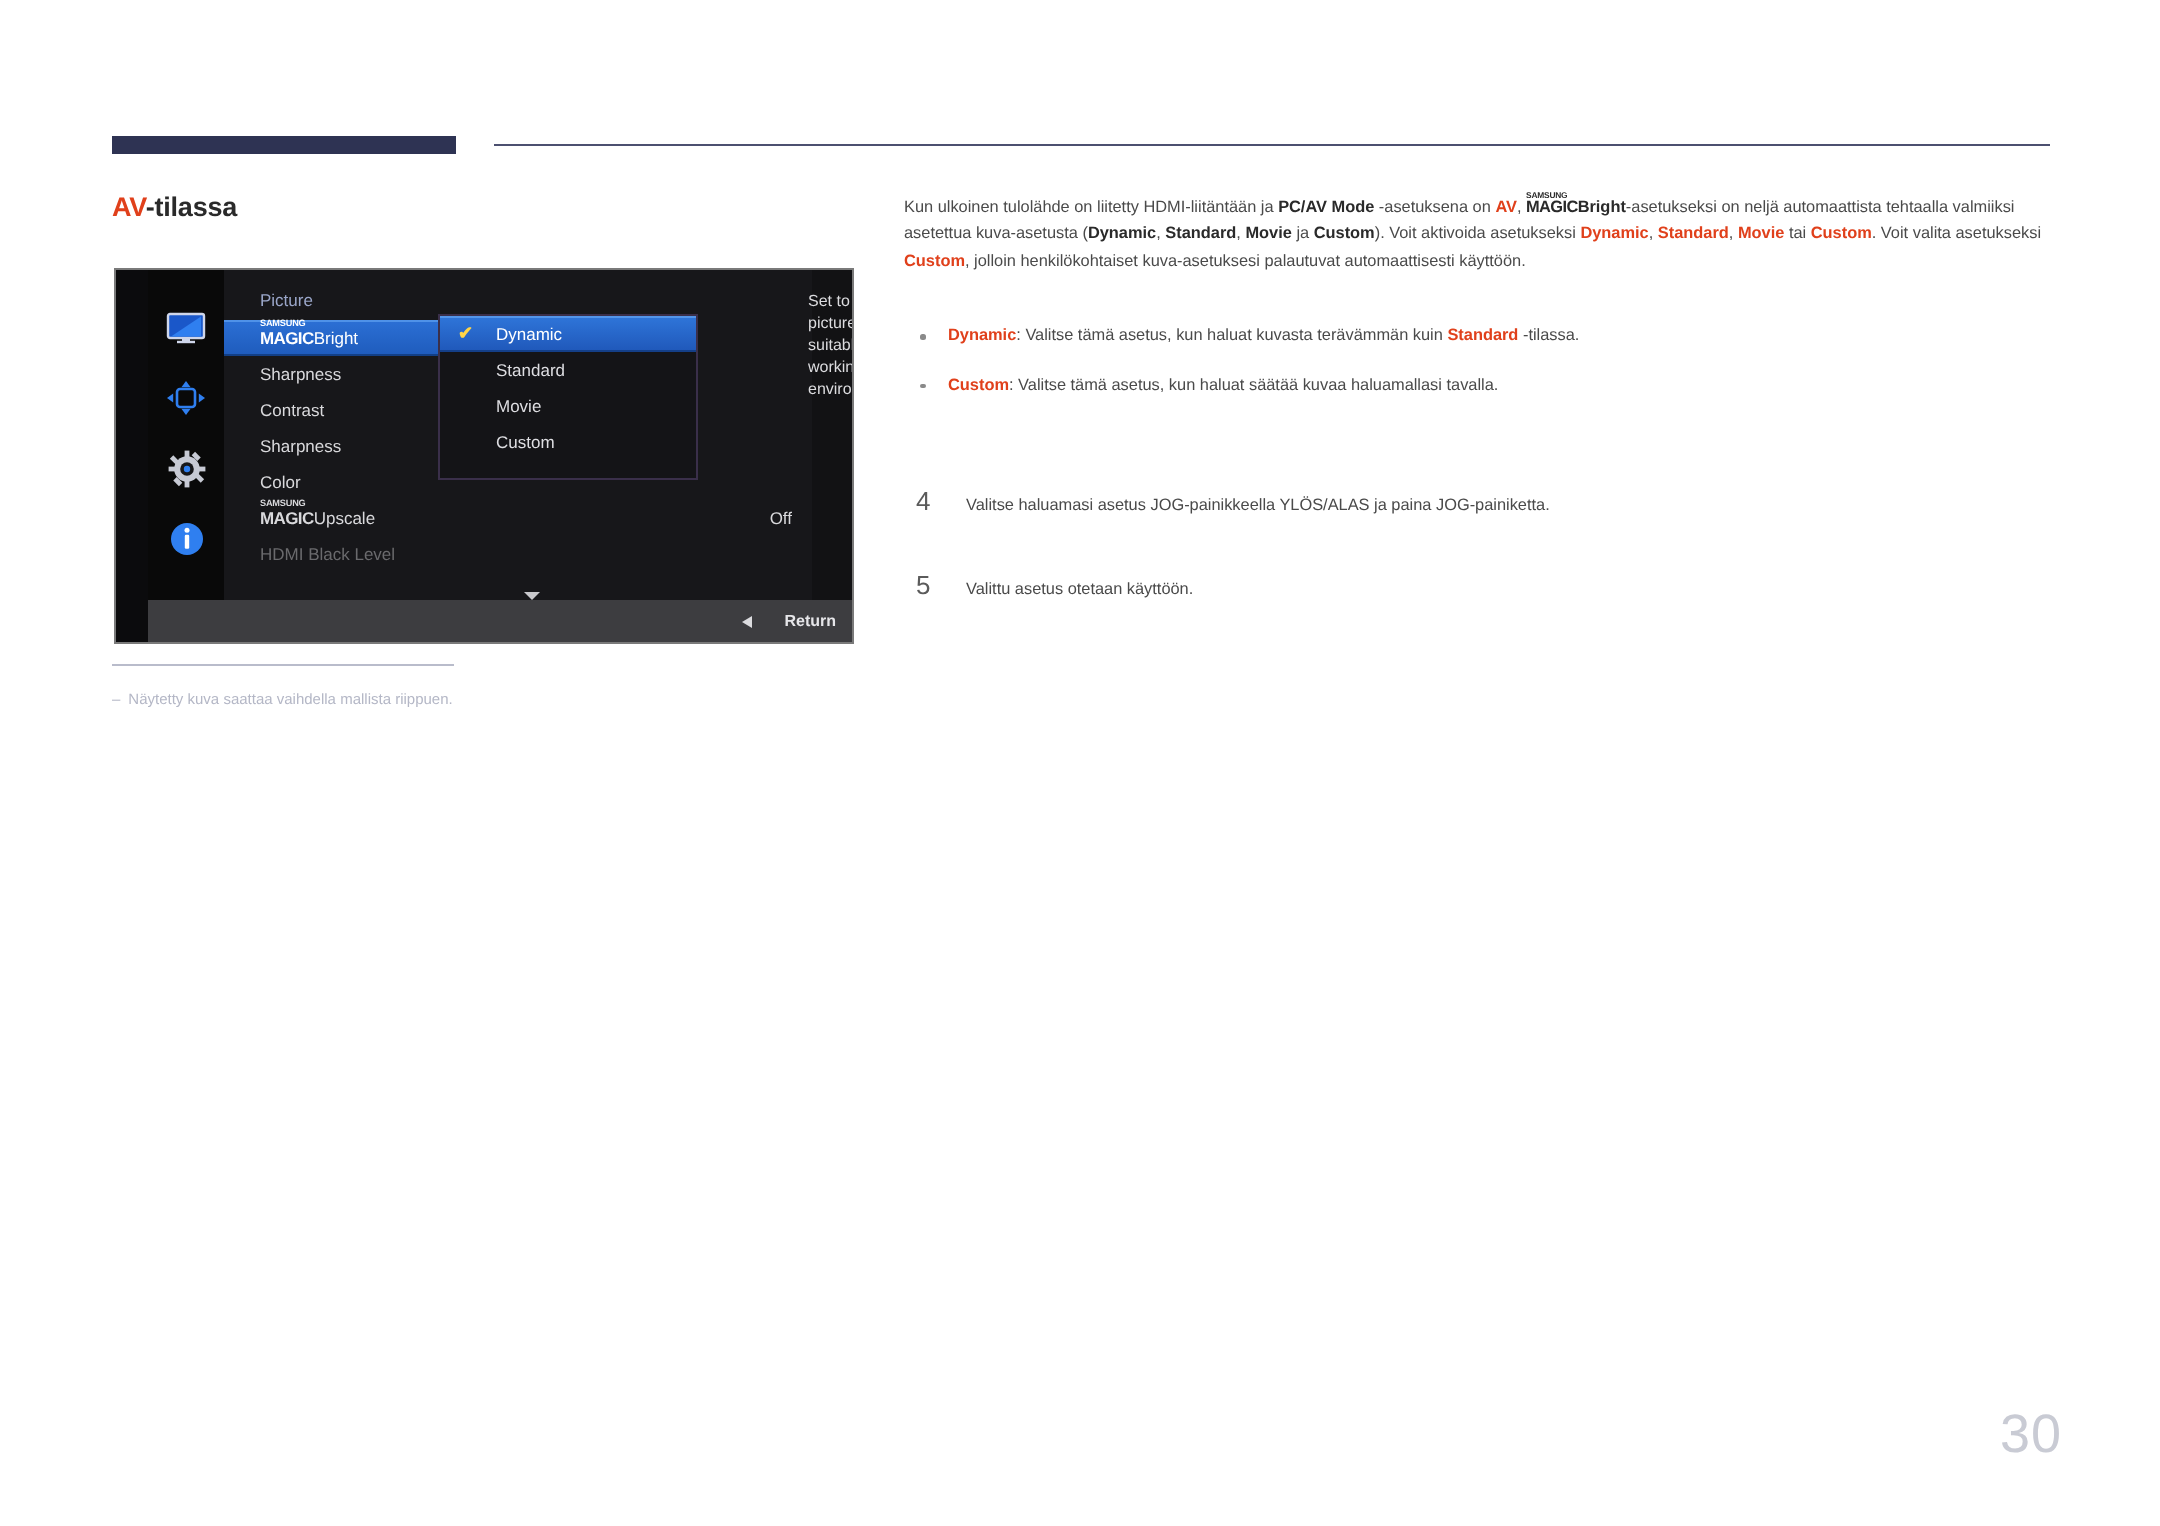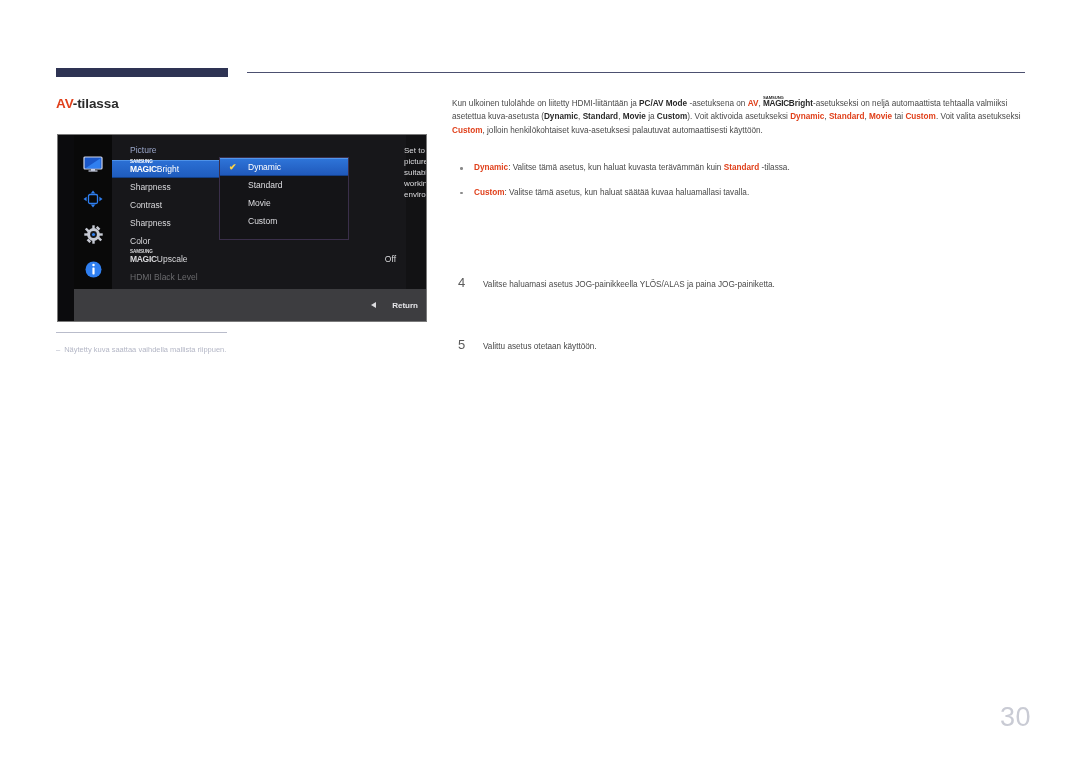--- a/index.html
+++ b/index.html
@@ -126,21 +126,21 @@
   }
   .osd-help-text {
     position: absolute; left: -2px; top: 10px;
     width: 76px;
     color: #dcdcdf; font-size: 8px; line-height: 1.38;
   }
 
   
   .osd-bottom {
     position: absolute; left: 0; bottom: 0;
-    width: 100%; height: 32px;
+    width: 100%; height: 21px;
     background: #3d3d40;
     display: flex; align-items: center; justify-content: flex-end;
     padding-right: 24px; gap: 16px;
   }
   .osd-bottom .back-tri {
     width: 0; height: 0;
     border-top: 3.5px solid transparent; border-bottom: 3.5px solid transparent;
     border-right: 5px solid #dcdcdf;
   }
   .osd-bottom .ret { color: #e6e6e9; font-size: 8px; font-weight: bold; }
@@ -190,21 +190,21 @@
     background: #8a8a8a;
   }
   .bullet b { color: #e0401b; font-weight: bold; }
 
   .steps { position: absolute; left: 452px; top: 244px; width: 574px; }
   .step { position: relative; min-height: 30px; padding-left: 31px; }
   .step .num {
     position: absolute; left: 6px; top: -1px;
     font-size: 13px; color: #5b5b5b; font-weight: normal;
   }
-  .step .txt { font-size: 8.2px; line-height: 1.5; color: #4a4a4a; padding-top: 3px; display: block; margin-top: 32px; }
+  .step .txt { font-size: 8.2px; line-height: 1.5; color: #4a4a4a; padding-top: 3px; display: block; }
 
   
   .pagenum {
     position: absolute; right: 49px; top: 702px;
     font-size: 27px; color: #c9cbd4; letter-spacing: 0.5px;
   }
 </style>
 </head>
 <body>
 

